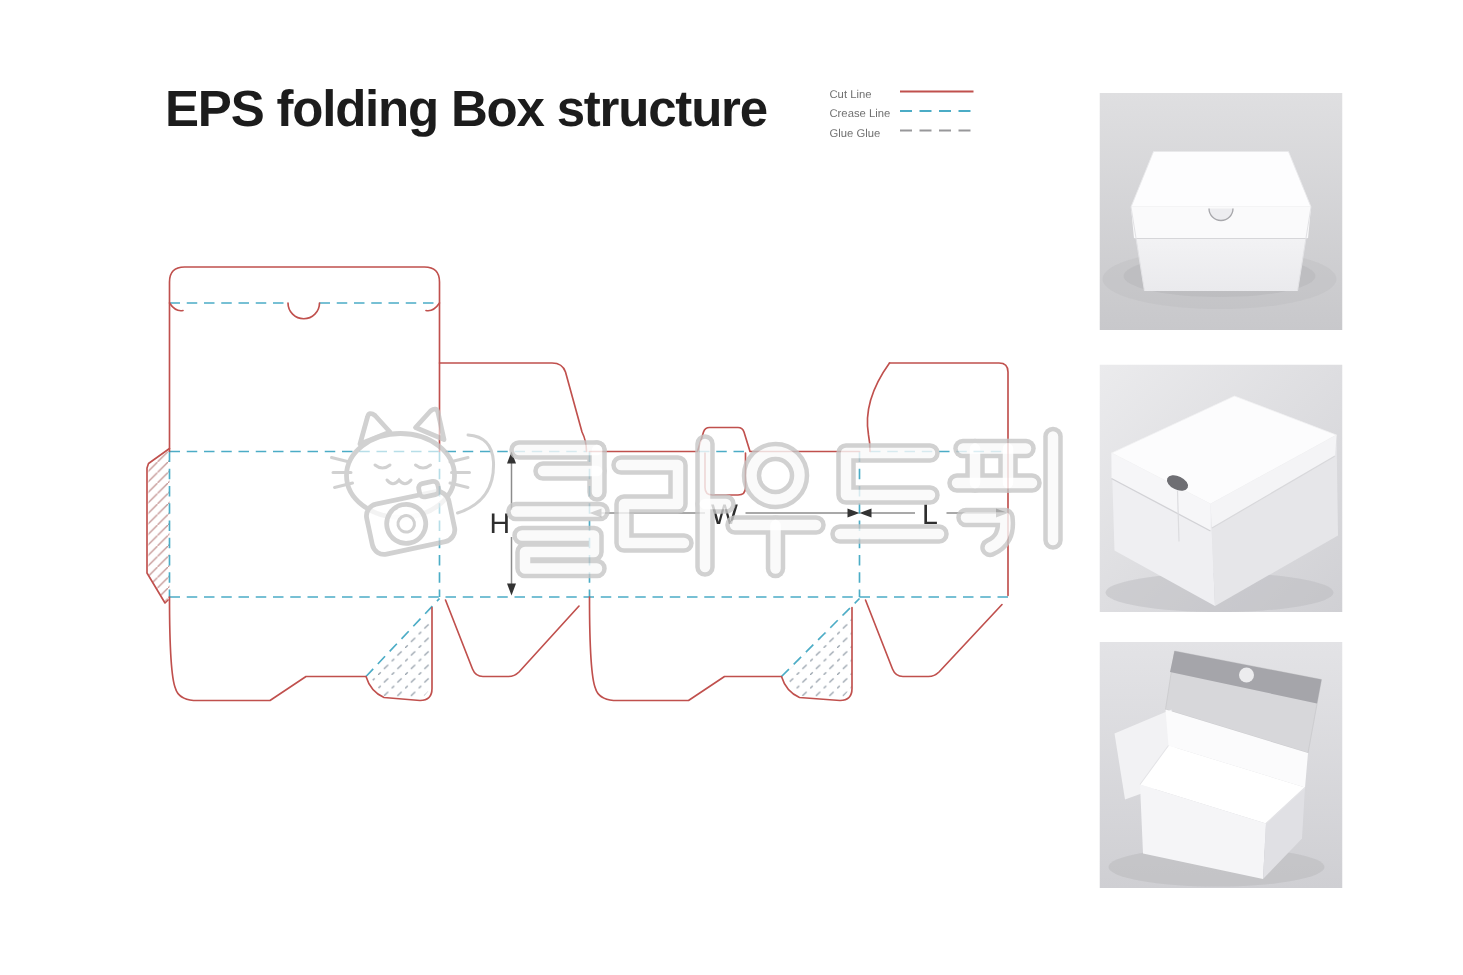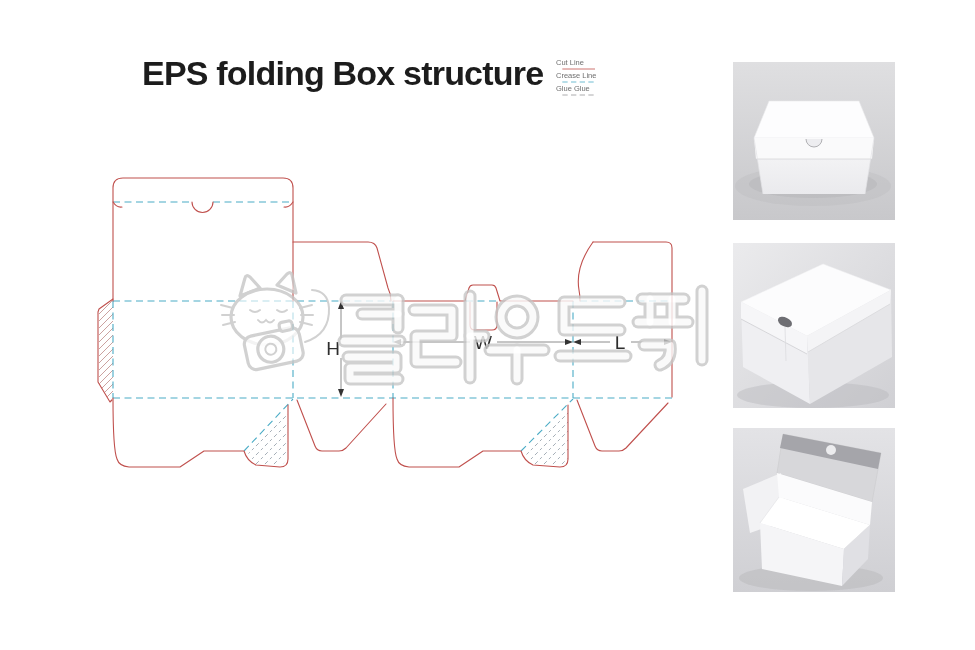--- a/index.html
+++ b/index.html
@@ -1,21 +1,21 @@
 <!DOCTYPE html>
 <html><head>
 <meta charset="utf-8">
 <style>
   html,body{margin:0;padding:0;background:#fff;}
   .canvas{position:relative;width:975px;height:650px;background:#fff;overflow:hidden;
           font-family:"Liberation Sans",sans-serif;}
   .title{position:absolute;left:110px;top:54px;font-size:34px;font-weight:700;
-         color:#1c1c1c;letter-spacing:-0.8px;white-space:nowrap;margin-left:32px;}
+         color:#1c1c1c;letter-spacing:-0.8px;white-space:nowrap;}
   .legend{position:absolute;left:553px;top:58px;}
-  .legend-row{display:flex;align-items:center;height:13px;flex-direction:column;}
+  .legend-row{display:flex;height:13px;}
   .legend-label{width:46px;font-size:7.5px;color:#6f6f6f;}
   .legend-sample{display:block;}
   .dieline-svg{position:absolute;left:0;top:0;}
   .cut{fill:none;stroke:#c0504d;stroke-width:1.1;stroke-linejoin:round;stroke-linecap:round;}
   .crease{fill:none;stroke:#4bacc6;stroke-width:1.1;stroke-dasharray:7 4.5;}
   .dim{fill:none;stroke:#8c8c8c;stroke-width:1;}
   .dim-arrow{fill:#333;stroke:none;}
   .dim-label{font-family:"Liberation Sans",sans-serif;font-size:19px;fill:#2e2e2e;}
   .wm{opacity:0.8;}
   .wm-line{fill:rgba(255,255,255,0.75);stroke:#c6c6c6;stroke-width:3.2;

